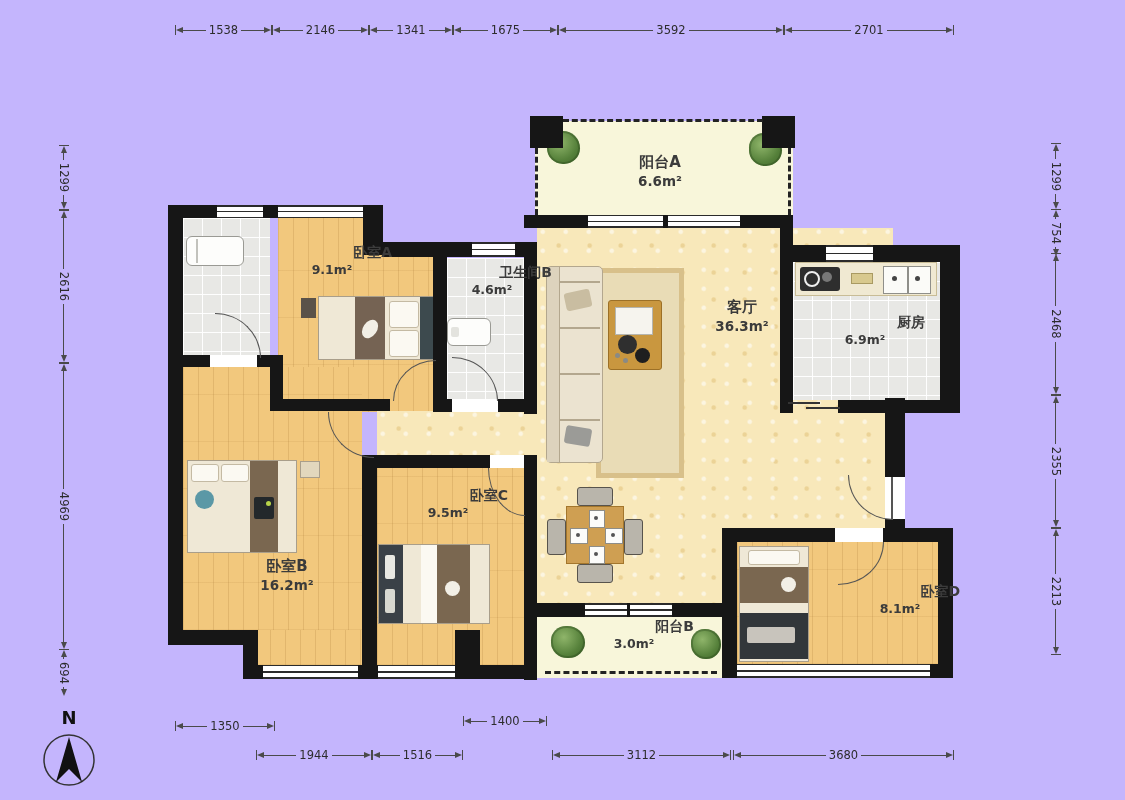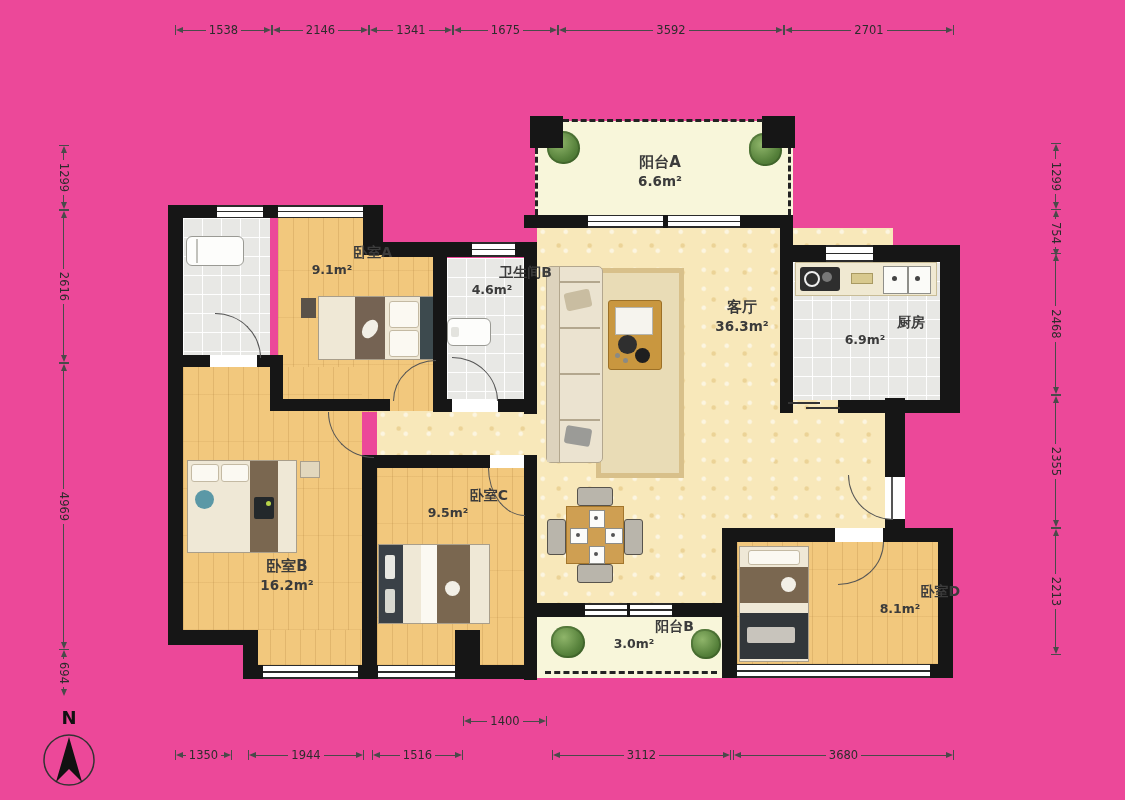--- a/index.html
+++ b/index.html
@@ -1,16 +1,16 @@
 <!DOCTYPE html>
 <html><head>
 <meta charset="utf-8">
 <style>
   html,body{margin:0;padding:0;background:#ffffff;}
-  .canvas{position:relative;width:1125px;height:800px;background:#ec4899;overflow:hidden;
+  .canvas{position:relative;width:1125px;height:800px;background:#c4b5fd;overflow:hidden;
           font-family:"DejaVu Sans","Liberation Sans",sans-serif;}
   .abs{position:absolute;}
 
   
   .dim{position:absolute;display:flex;align-items:center;height:16px;color:#2c2c2c;
        font-size:11.5px;z-index:8;}
   .dim.v{transform:rotate(90deg);transform-origin:0 0;}
   .dim .ln{flex:1;height:1px;background:#4a4a4a;min-width:2px;}
   .dim .tk{width:1px;height:10px;background:#4a4a4a;}
   .dim .ah{width:0;height:0;border-top:3px solid transparent;border-bottom:3px solid transparent;}
@@ -111,30 +111,30 @@
   <div class="dim" style="left:784px;top:22px;width:170px">
       <i class="tk"></i>
       <i class="ah l"></i>
       <i class="ln"></i>
       <b class="lb">2701</b>
       <i class="ln"></i>
       <i class="ah r"></i>
       <i class="tk"></i>
     </div>
 
-  <div class="dim" style="left:175px;top:747px;width:57px">
+  <div class="dim" style="left:175px;top:718px;width:100px">
       <i class="tk"></i>
       <i class="ah l"></i>
       <i class="ln"></i>
       <b class="lb">1350</b>
       <i class="ln"></i>
       <i class="ah r"></i>
       <i class="tk"></i>
     </div>
-  <div class="dim" style="left:248px;top:747px;width:116px">
+  <div class="dim" style="left:256px;top:747px;width:116px">
       <i class="tk"></i>
       <i class="ah l"></i>
       <i class="ln"></i>
       <b class="lb">1944</b>
       <i class="ln"></i>
       <i class="ah r"></i>
       <i class="tk"></i>
     </div>
   <div class="dim" style="left:372px;top:747px;width:91px">
       <i class="tk"></i>

